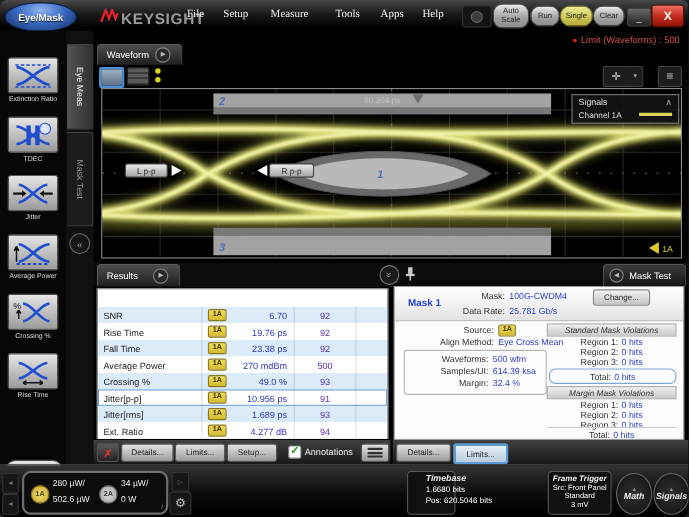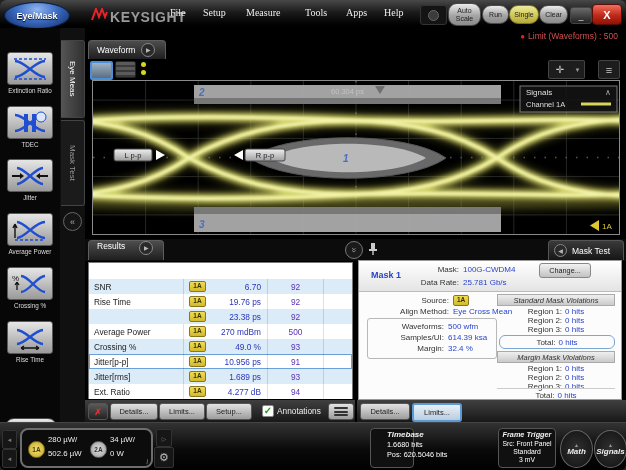--- a/index.html
+++ b/index.html
@@ -64,21 +64,21 @@
     border-radius:2px 0 0 2px;color:#ccc;font-size:10px;display:flex;align-items:center;justify-content:center;}
   #pan-drop{position:absolute;left:486px;top:1px;width:13px;height:17px;background:#1d1d1d;border:1px solid #444;
     border-left:none;border-radius:0 2px 2px 0;color:#999;font-size:6px;display:flex;align-items:center;justify-content:center;}
   #menu-btn{position:absolute;left:513px;top:1px;width:20px;height:17px;background:#1d1d1d;border:1px solid #444;
     border-radius:2px;color:#ccc;font-size:11px;display:flex;align-items:center;justify-content:center;font-weight:bold;}
   #graticule{position:absolute;left:92px;top:80px;width:526px;height:153px;background:#000;border:1px solid #8a8a8a;}
   
   #results-header{position:absolute;left:85px;top:239px;width:541px;height:22px;background:#0c0c0c;}
   #results-tab{position:absolute;left:3px;top:1px;width:76px;height:20px;border-radius:4px 4px 0 0;
     background:linear-gradient(#4d4d4d,#1f1f1f);border:1px solid #5e5e5e;border-bottom:none;
-    color:#fff;font-size:8.5px;display:flex;gap:14px;padding-left:8px;box-sizing:border-box;}
+    color:#fff;font-size:8.5px;display:flex;align-items:center;gap:14px;padding-left:8px;box-sizing:border-box;}
   #collapse-results{position:absolute;left:260px;top:2px;width:16px;height:16px;border-radius:50%;
     border:1px solid #777;background:#1a1a1a;color:#999;font-size:9px;
     display:flex;align-items:center;justify-content:center;}
   #collapse-results span{transform:rotate(90deg);display:block;line-height:0;}
   #masktest-tab{position:absolute;left:463px;top:1px;width:76px;height:20px;border-radius:4px 4px 0 0;
     background:linear-gradient(#3a3a3a,#161616);border:1px solid #555;border-bottom:none;
     color:#fff;font-size:8.5px;display:flex;align-items:center;gap:5px;padding-left:5px;box-sizing:border-box;}
   .backcirc{width:11px;height:11px;border-radius:50%;border:1px solid #888;background:#2a2a2a;
     color:#b8b8b8;font-size:6px;display:flex;align-items:center;justify-content:center;line-height:0;}
   
@@ -413,20 +413,21 @@
     </div>
     <div class="trow" style="top:31px;">
       <span class="c name">Rise Time</span>
       <span class="c src">
           <span class="badge">1A</span>
         </span>
       <span class="c cur">19.76 ps</span>
       <span class="c cnt">92</span>
     </div>
     <div class="trow alt" style="top:46px;">
+      <span class="c name">Fall Time</span>
       <span class="c src">
           <span class="badge">1A</span>
         </span>
       <span class="c cur">23.38 ps</span>
       <span class="c cnt">92</span>
     </div>
     <div class="trow" style="top:61px;">
       <span class="c name">Average Power</span>
       <span class="c src">
           <span class="badge">1A</span>

